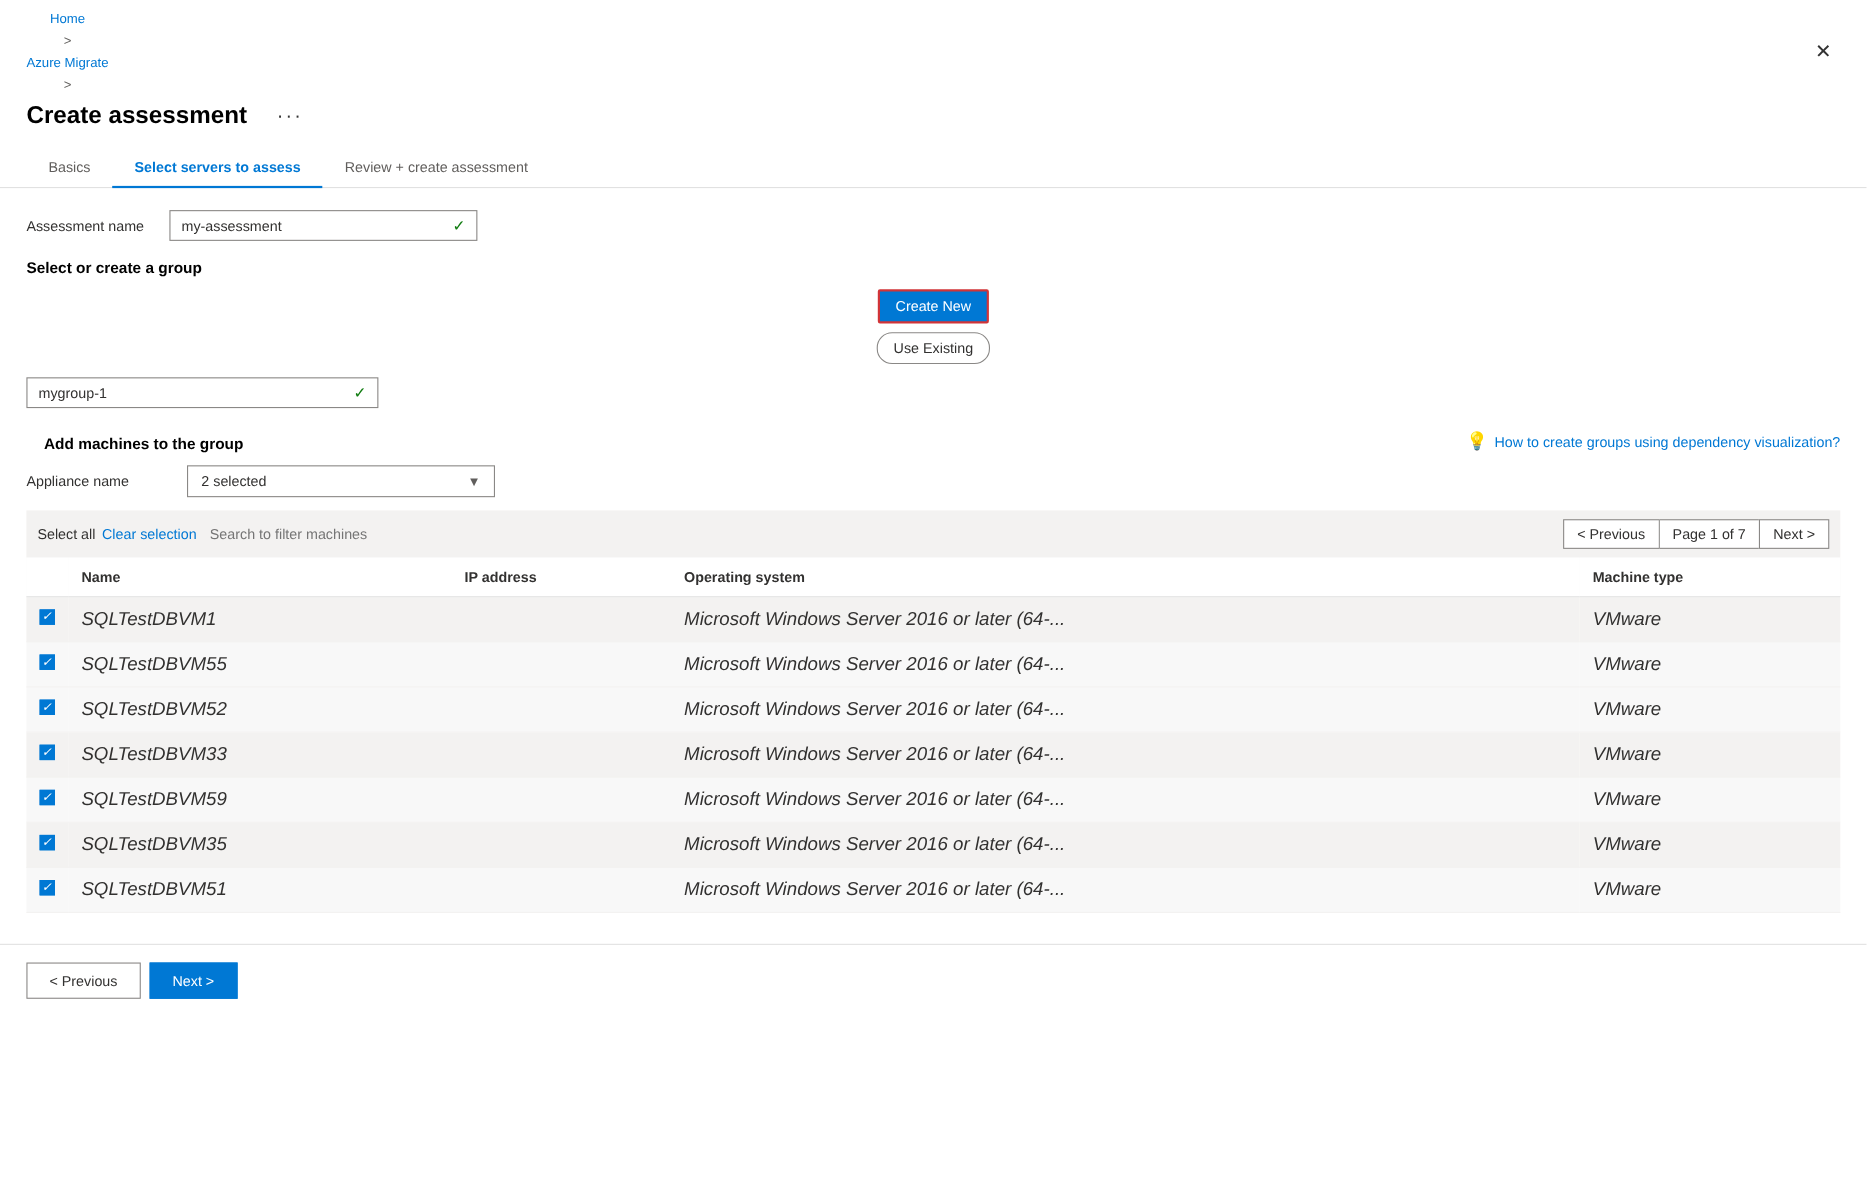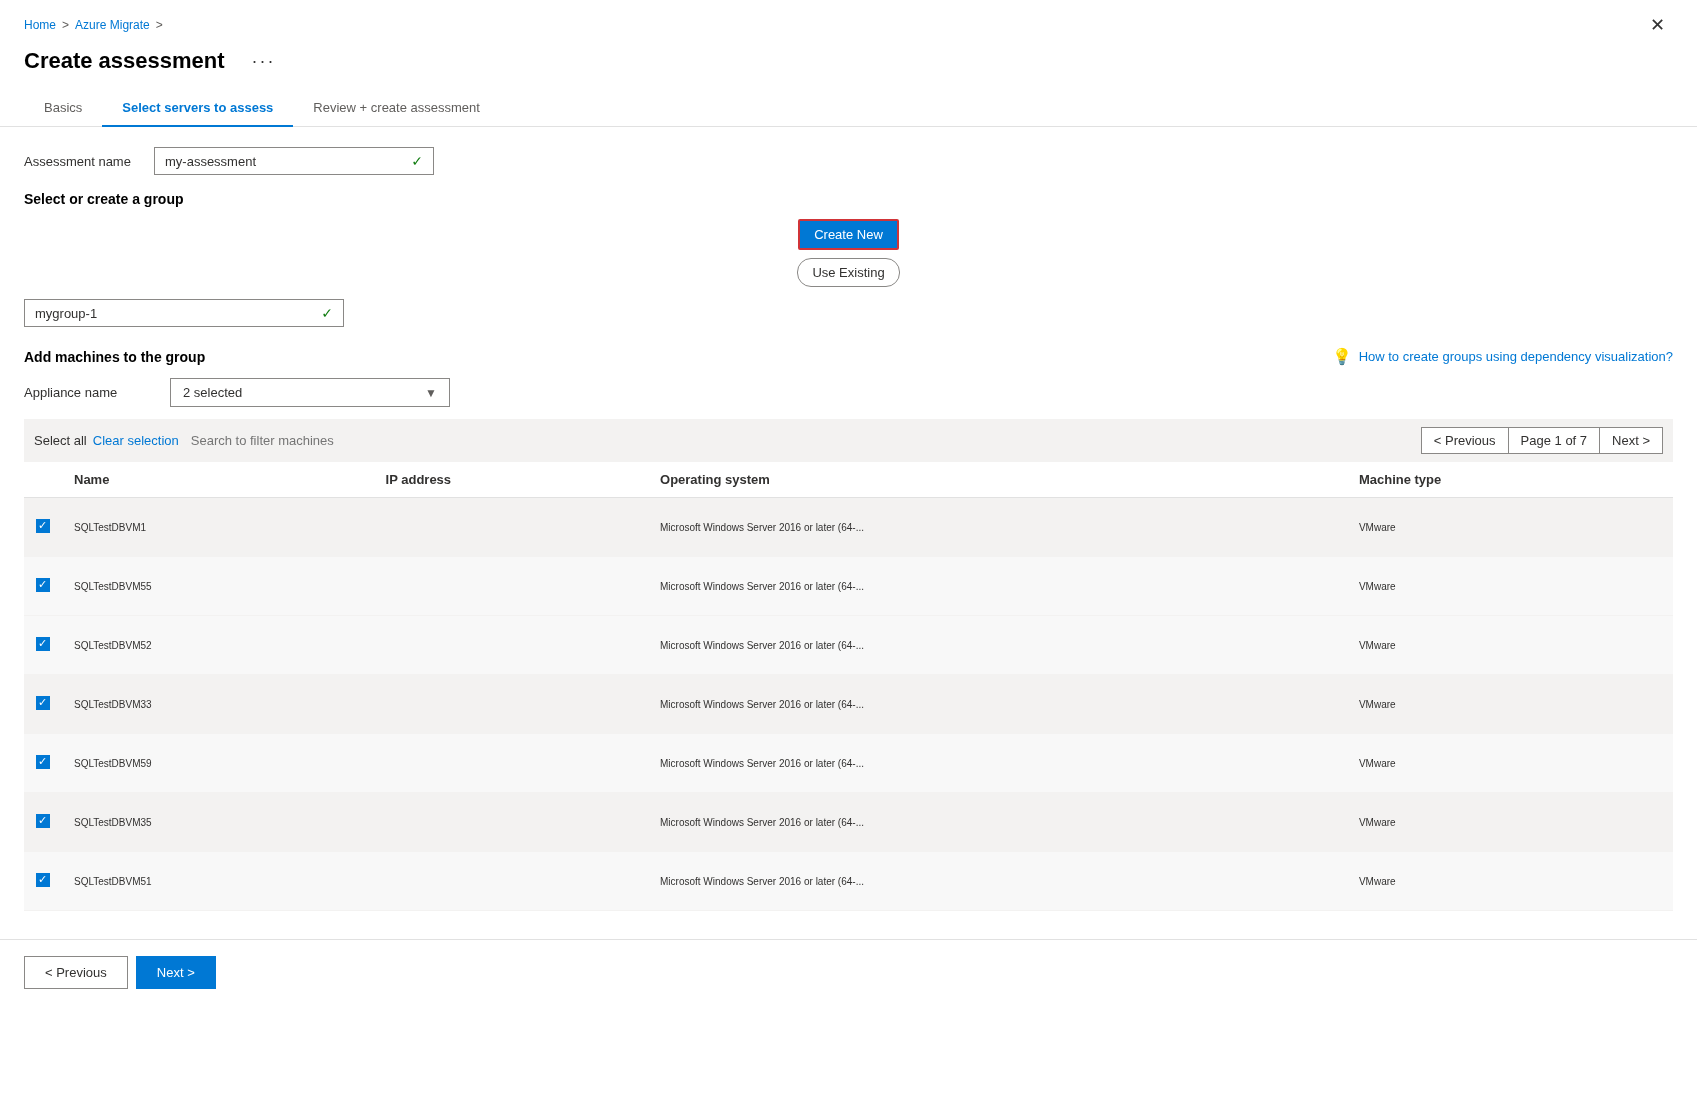--- a/index.html
+++ b/index.html
@@ -1,19 +1,19 @@
 <!DOCTYPE html>
 <html><head>
   <meta charset="utf-8">
   <style>
     * { box-sizing: border-box; margin: 0; padding: 0; }
     body { font-family: 'Segoe UI', Arial, sans-serif; font-size: 13px; background: #fff; color: #333; }
 
     .top-bar { display: flex; align-items: center; justify-content: space-between; padding: 10px 24px 0 24px; }
-    .breadcrumb { display: flex; align-items: center; gap: 6px; font-size: 12px; color: #0078d4; }
+    .breadcrumb { display: flex; align-items: center; gap: 6px; font-size: 12px; color: #0078d4; flex-direction: column; }
     .breadcrumb span { color: #605e5c; }
     .breadcrumb a { color: #0078d4; text-decoration: none; cursor: pointer; }
     .breadcrumb-sep { color: #605e5c; }
 
     .page-header { display: flex; align-items: center; gap: 27px; padding: 8px 24px 0 24px; }
     .page-title { font-size: 22px; font-weight: 600; color: #000; }
     .more-icon { font-size: 18px; color: #333; cursor: pointer; letter-spacing: 2px; }
     .close-btn { margin-left: auto; background: none; border: none; cursor: pointer; font-size: 18px; color: #333; padding: 4px 8px; }
 
     .tabs { display: flex; align-items: center; gap: 0; padding: 16px 24px 0 24px; border-bottom: 1px solid #e1e1e1; }
@@ -31,41 +31,41 @@
 
     .group-buttons { display: flex; align-items: center; gap: 8px; margin-bottom: 12px; flex-direction: column; }
     .btn-create-new { background: #0078d4; color: #fff; border: 2px solid #d13438; padding: 6px 14px; font-size: 13px; cursor: pointer; border-radius: 2px; font-weight: 500; }
     .btn-use-existing { background: #fff; color: #323130; border: 1px solid #8a8886; padding: 6px 14px; font-size: 13px; cursor: pointer; border-radius: 14px; }
 
     .group-name-row { display: flex; align-items: center; margin-bottom: 20px; }
     .group-name-input { display: flex; align-items: center; border: 1px solid #8a8886; padding: 5px 10px; min-width: 320px; font-size: 13px; color: #323130; background: #fff; }
     .group-name-input .check-icon { color: #107c10; margin-left: auto; font-size: 14px; }
 
     .machines-section { margin-bottom: 0; }
-    .machines-section-header { display: flex; align-items: center; justify-content: space-between; margin-bottom: 12px; }
+    .machines-section-header { display: flex; align-items: flex-end; justify-content: space-between; margin-bottom: 12px; margin-left: 16px; }
     .machines-section-title { font-size: 14px; font-weight: 700; color: #000; }
     .dep-viz-link { color: #0078d4; text-decoration: none; font-size: 13px; display: flex; align-items: center; gap: 6px; }
     .dep-viz-link .bulb-icon { color: #f0a500; font-size: 16px; }
 
     .appliance-row { display: flex; align-items: center; gap: 16px; margin-bottom: 12px; }
     .appliance-label { font-size: 13px; color: #323130; min-width: 130px; }
     .appliance-dropdown { display: flex; align-items: center; border: 1px solid #8a8886; padding: 6px 12px; min-width: 280px; font-size: 13px; color: #323130; background: #fff; cursor: pointer; }
     .appliance-dropdown .chevron { margin-left: auto; font-size: 12px; color: #605e5c; }
 
     .table-toolbar { display: flex; align-items: center; gap: 0; background: #f3f2f1; padding: 8px 10px; margin-bottom: 0; }
     .toolbar-select-all { font-size: 13px; color: #323130; cursor: pointer; }
     .toolbar-clear { font-size: 13px; color: #0078d4; cursor: pointer; margin-left: 6px; text-decoration: none; }
     .toolbar-search { flex: 1; border: none; background: transparent; font-size: 13px; color: #605e5c; padding: 0 12px; outline: none; }
     .toolbar-pagination { display: flex; align-items: center; gap: 0; margin-left: auto; }
     .page-btn { background: #fff; border: 1px solid #8a8886; padding: 5px 12px; font-size: 13px; cursor: pointer; color: #323130; }
     .page-info { background: #fff; border-top: 1px solid #8a8886; border-bottom: 1px solid #8a8886; padding: 5px 12px; font-size: 13px; color: #323130; }
 
     .data-table { width: 100%; border-collapse: collapse; }
     .data-table th { text-align: left; font-size: 13px; font-weight: 600; color: #323130; padding: 10px 12px; background: #fff; border-bottom: 1px solid #e1e1e1; }
-    .data-table td { font-size: 10px; color: #323130; padding: 21px 12px; border-bottom: 1px solid #f3f2f1; }
+    .data-table td { font-size: 17px; color: #323130; padding: 10px 12px; border-bottom: 1px solid #f3f2f1; font-style: italic; }
     .data-table tr { background: #f3f2f1; }
     .data-table tr:nth-child(odd) { background: #f8f8f8; }
 
     .checkbox-cell { width: 30px; }
     .checkbox-checked { display: inline-block; width: 14px; height: 14px; background: #0078d4; border: 1px solid #0078d4; position: relative; }
     .checkbox-checked::after { content: '✓'; color: white; font-size: 11px; position: absolute; top: -1px; left: 1px; }
 
     .footer { display: flex; align-items: center; gap: 8px; padding: 16px 24px; border-top: 1px solid #e1e1e1; margin-top: 8px; }
     .footer-btn-prev { background: #fff; border: 1px solid #8a8886; padding: 8px 20px; font-size: 13px; cursor: pointer; color: #323130; }
     .footer-btn-next { background: #0078d4; border: 1px solid #0078d4; color: #fff; padding: 8px 20px; font-size: 13px; cursor: pointer; }

